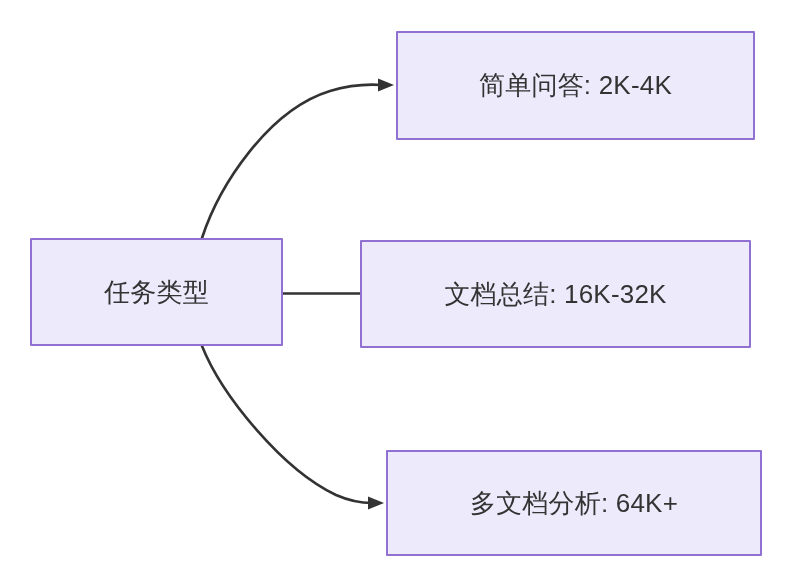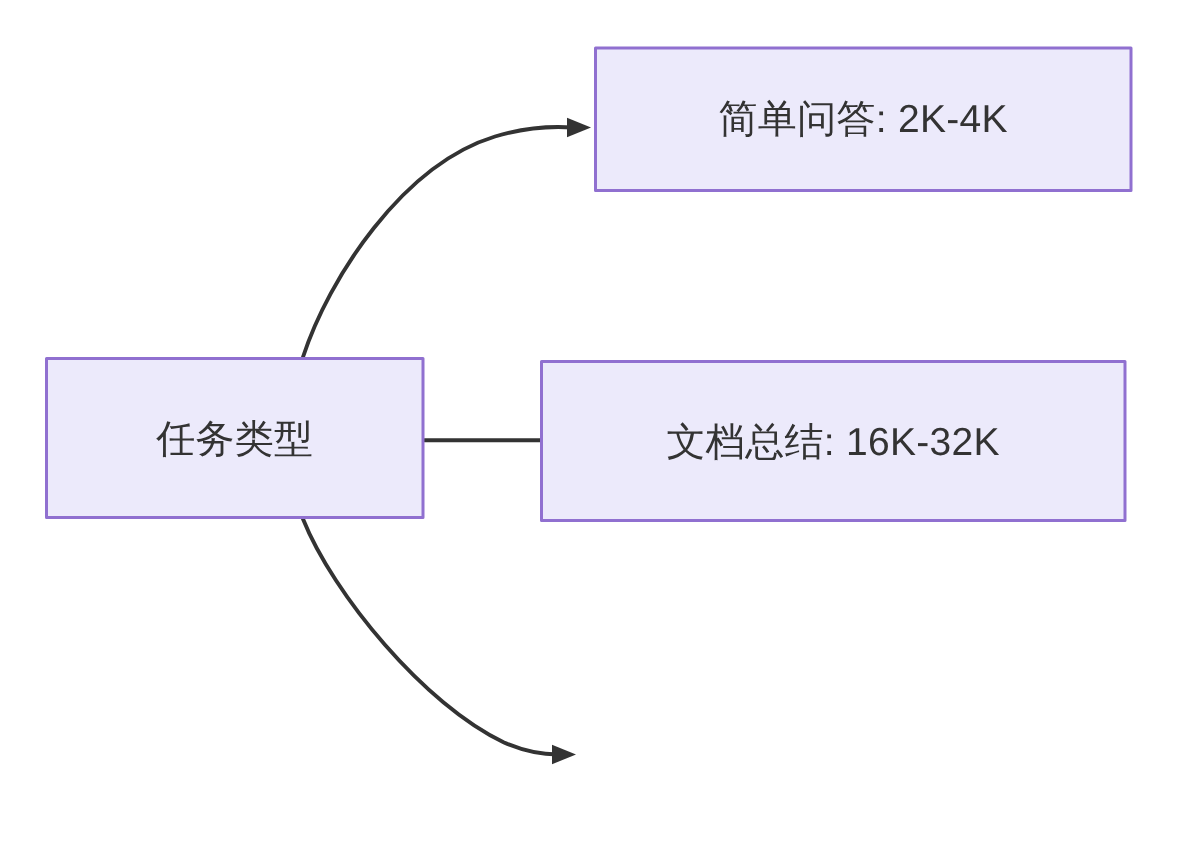--- a/index.html
+++ b/index.html
@@ -37,21 +37,21 @@
   .node-label {
     color: #333333;
     font-size: 26px;
     line-height: 1.25;
     letter-spacing: 0.2px;
     white-space: nowrap;
     text-align: center;
   }
   
   #node-root      { left: 30px;  top: 238px; width: 253px; height: 108px; }
-  #node-simple-qa { left: 396px; top: 31px;  width: 359px; height: 97px; }
+  #node-simple-qa { left: 396px; top: 31px;  width: 359px; height: 109px; }
   #node-doc-sum   { left: 360px; top: 240px; width: 391px; height: 108px; }
   #node-multi-doc { left: 386px; top: 450px; width: 376px; height: 106px; }
 
   .edge-path {
     fill: none;
     stroke: #333333;
     stroke-width: 2.6;
     stroke-linecap: round;
   }
   .edge-arrow { fill: #333333; stroke: none; }
@@ -84,14 +84,17 @@
   </div>
 
   <div class="flow-node" id="node-simple-qa">
     <span class="node-label">简单问答: 2K-4K</span>
   </div>
 
   <div class="flow-node" id="node-doc-sum">
     <span class="node-label">文档总结: 16K-32K</span>
   </div>
 
+  <div class="flow-node" id="node-multi-doc">
+    <span class="node-label">多文档分析: 64K+</span>
+  </div>
 
 </div>
 
 </body></html>

